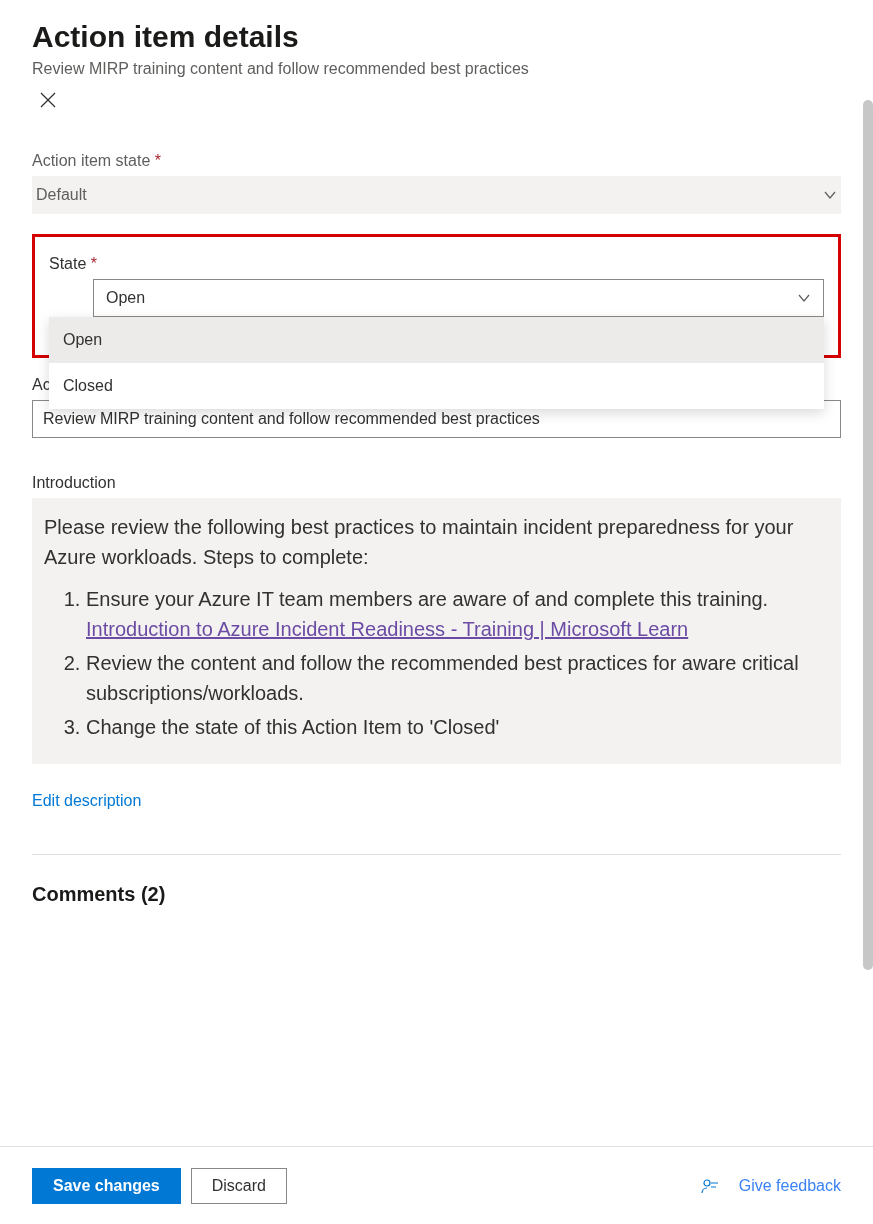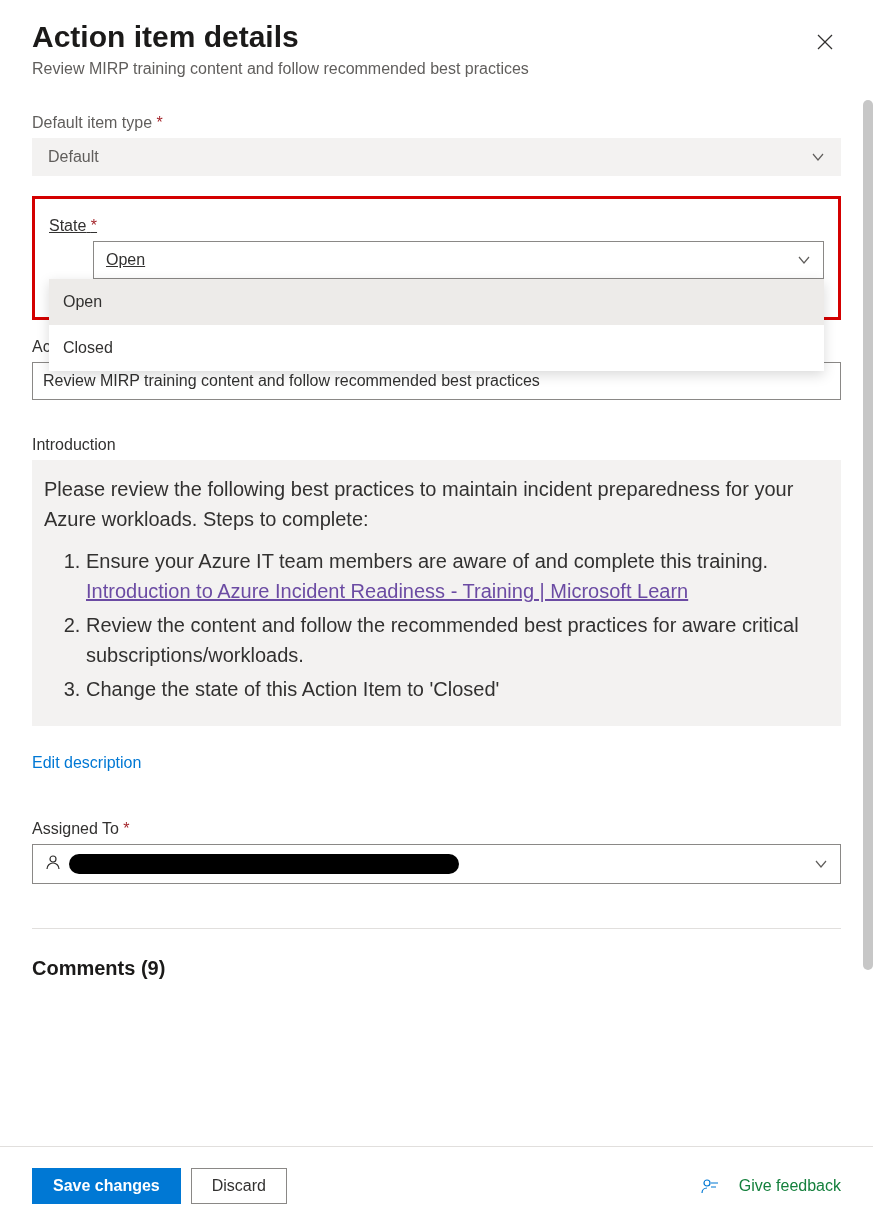--- a/index.html
+++ b/index.html
@@ -25,20 +25,21 @@
     top: 100px;
     width: 10px;
     height: 870px;
     background: #c7c7c7;
     border-radius: 5px;
   }
   .header-row {
     display: flex;
     justify-content: space-between;
     align-items: flex-start;
+    flex-direction: column;
   }
   h1.title {
     margin: 0;
     font-size: 30px;
     font-weight: 600;
     color: #1b1a19;
   }
   .subtitle {
     margin-top: 6px;
     font-size: 16px;
@@ -60,37 +61,36 @@
     color: #605e5c;
     margin-bottom: 6px;
   }
   .field-label.dark { color: #323130; }
   .req { color: #a4262c; }
   .select-disabled {
     width: 100%;
     height: 38px;
     background: #f3f2f1;
     border: none;
-    padding: 0 16px;
+    padding: 0 4px;
     display: flex;
     align-items: center;
     justify-content: space-between;
     font-size: 16px;
     color: #605e5c;
   }
   .chevron-down {
     width: 14px; height: 14px;
   }
   .chevron-down svg { stroke: #605e5c; stroke-width: 1.2; fill: none; }
   .highlight-box {
     border: 3px solid #d40000;
     margin-top: 20px;
     padding: 18px 14px 38px 14px;
     position: relative;
-    text-decoration: underline;
   }
   .select-open {
     position: relative;
     padding-left: 44px;
   }
   .select-trigger {
     width: 100%;
     height: 38px;
     border: 1px solid #8a8886;
     background: #fff;
@@ -208,21 +208,21 @@
     background: #fff;
     color: #323130;
   }
   .btn.primary {
     background: #0078d4;
     border-color: #0078d4;
     color: #fff;
     font-weight: 600;
   }
   .feedback-link {
-    color: #15803d;
+    color: #3b82f6;
     font-size: 16px;
     display: flex;
     align-items: center;
     gap: 20px;
     cursor: pointer;
   }
   .feedback-link svg { stroke: #0078d4; stroke-width: 1.2; fill: none; }
 </style>
 </head>
 <body>
@@ -238,21 +238,21 @@
     <div class="close-btn">
       <svg width="18" height="18" viewBox="0 0 18 18">
           <line x1="2" y1="2" x2="16" y2="16"></line>
           <line x1="16" y1="2" x2="2" y2="16"></line>
         </svg>
     </div>
   </div>
 
   <div class="field-block">
     <div class="field-label">
-      <span>Default item type</span> <span class="req">*</span>
+      <span>Action item state</span> <span class="req">*</span>
     </div>
     <div class="select-disabled">
       <span>Default</span>
       <span class="chevron-down"><svg viewBox="0 0 14 14">
             <polyline points="2,4 7,10 12,4"></polyline>
           </svg></span>
     </div>
   </div>
 
   <div class="highlight-box">
@@ -289,41 +289,24 @@
           <span>Ensure your Azure IT team members are aware of and complete this training. </span>
           <span class="desc-link">Introduction to Azure Incident Readiness - Training | Microsoft Learn</span>
         </li>
         <li>Review the content and follow the recommended best practices for aware critical subscriptions/workloads.</li>
         <li>Change the state of this Action Item to 'Closed'</li>
       </ol>
     </div>
     <div class="edit-link">Edit description</div>
   </div>
 
-  <div class="field-block" style="margin-top:48px;">
-    <div class="field-label dark">
-      <span>Assigned To</span> <span class="req">*</span>
-    </div>
-    <div class="assigned-select">
-      <div class="assigned-left">
-        <span class="person-icon"><svg width="16" height="16" viewBox="0 0 16 16">
-              <circle cx="8" cy="5" r="3"></circle>
-              <path d="M2 15c0-3.3 2.7-6 6-6s6 2.7 6 6"></path>
-            </svg></span>
-        <div class="redacted"></div>
-      </div>
-      <span class="chevron-down"><svg viewBox="0 0 14 14">
-            <polyline points="2,4 7,10 12,4"></polyline>
-          </svg></span>
-    </div>
-  </div>
 
   <hr class="divider">
 
-  <div class="comments-title">Comments (9)</div>
+  <div class="comments-title">Comments (2)</div>
 </div>
 
 <div class="footer">
   <div class="footer-left">
     <button class="btn primary">Save changes</button>
     <button class="btn">Discard</button>
   </div>
   <div class="feedback-link">
     <svg width="18" height="18" viewBox="0 0 18 18">
         <circle cx="6" cy="6" r="3"></circle>

